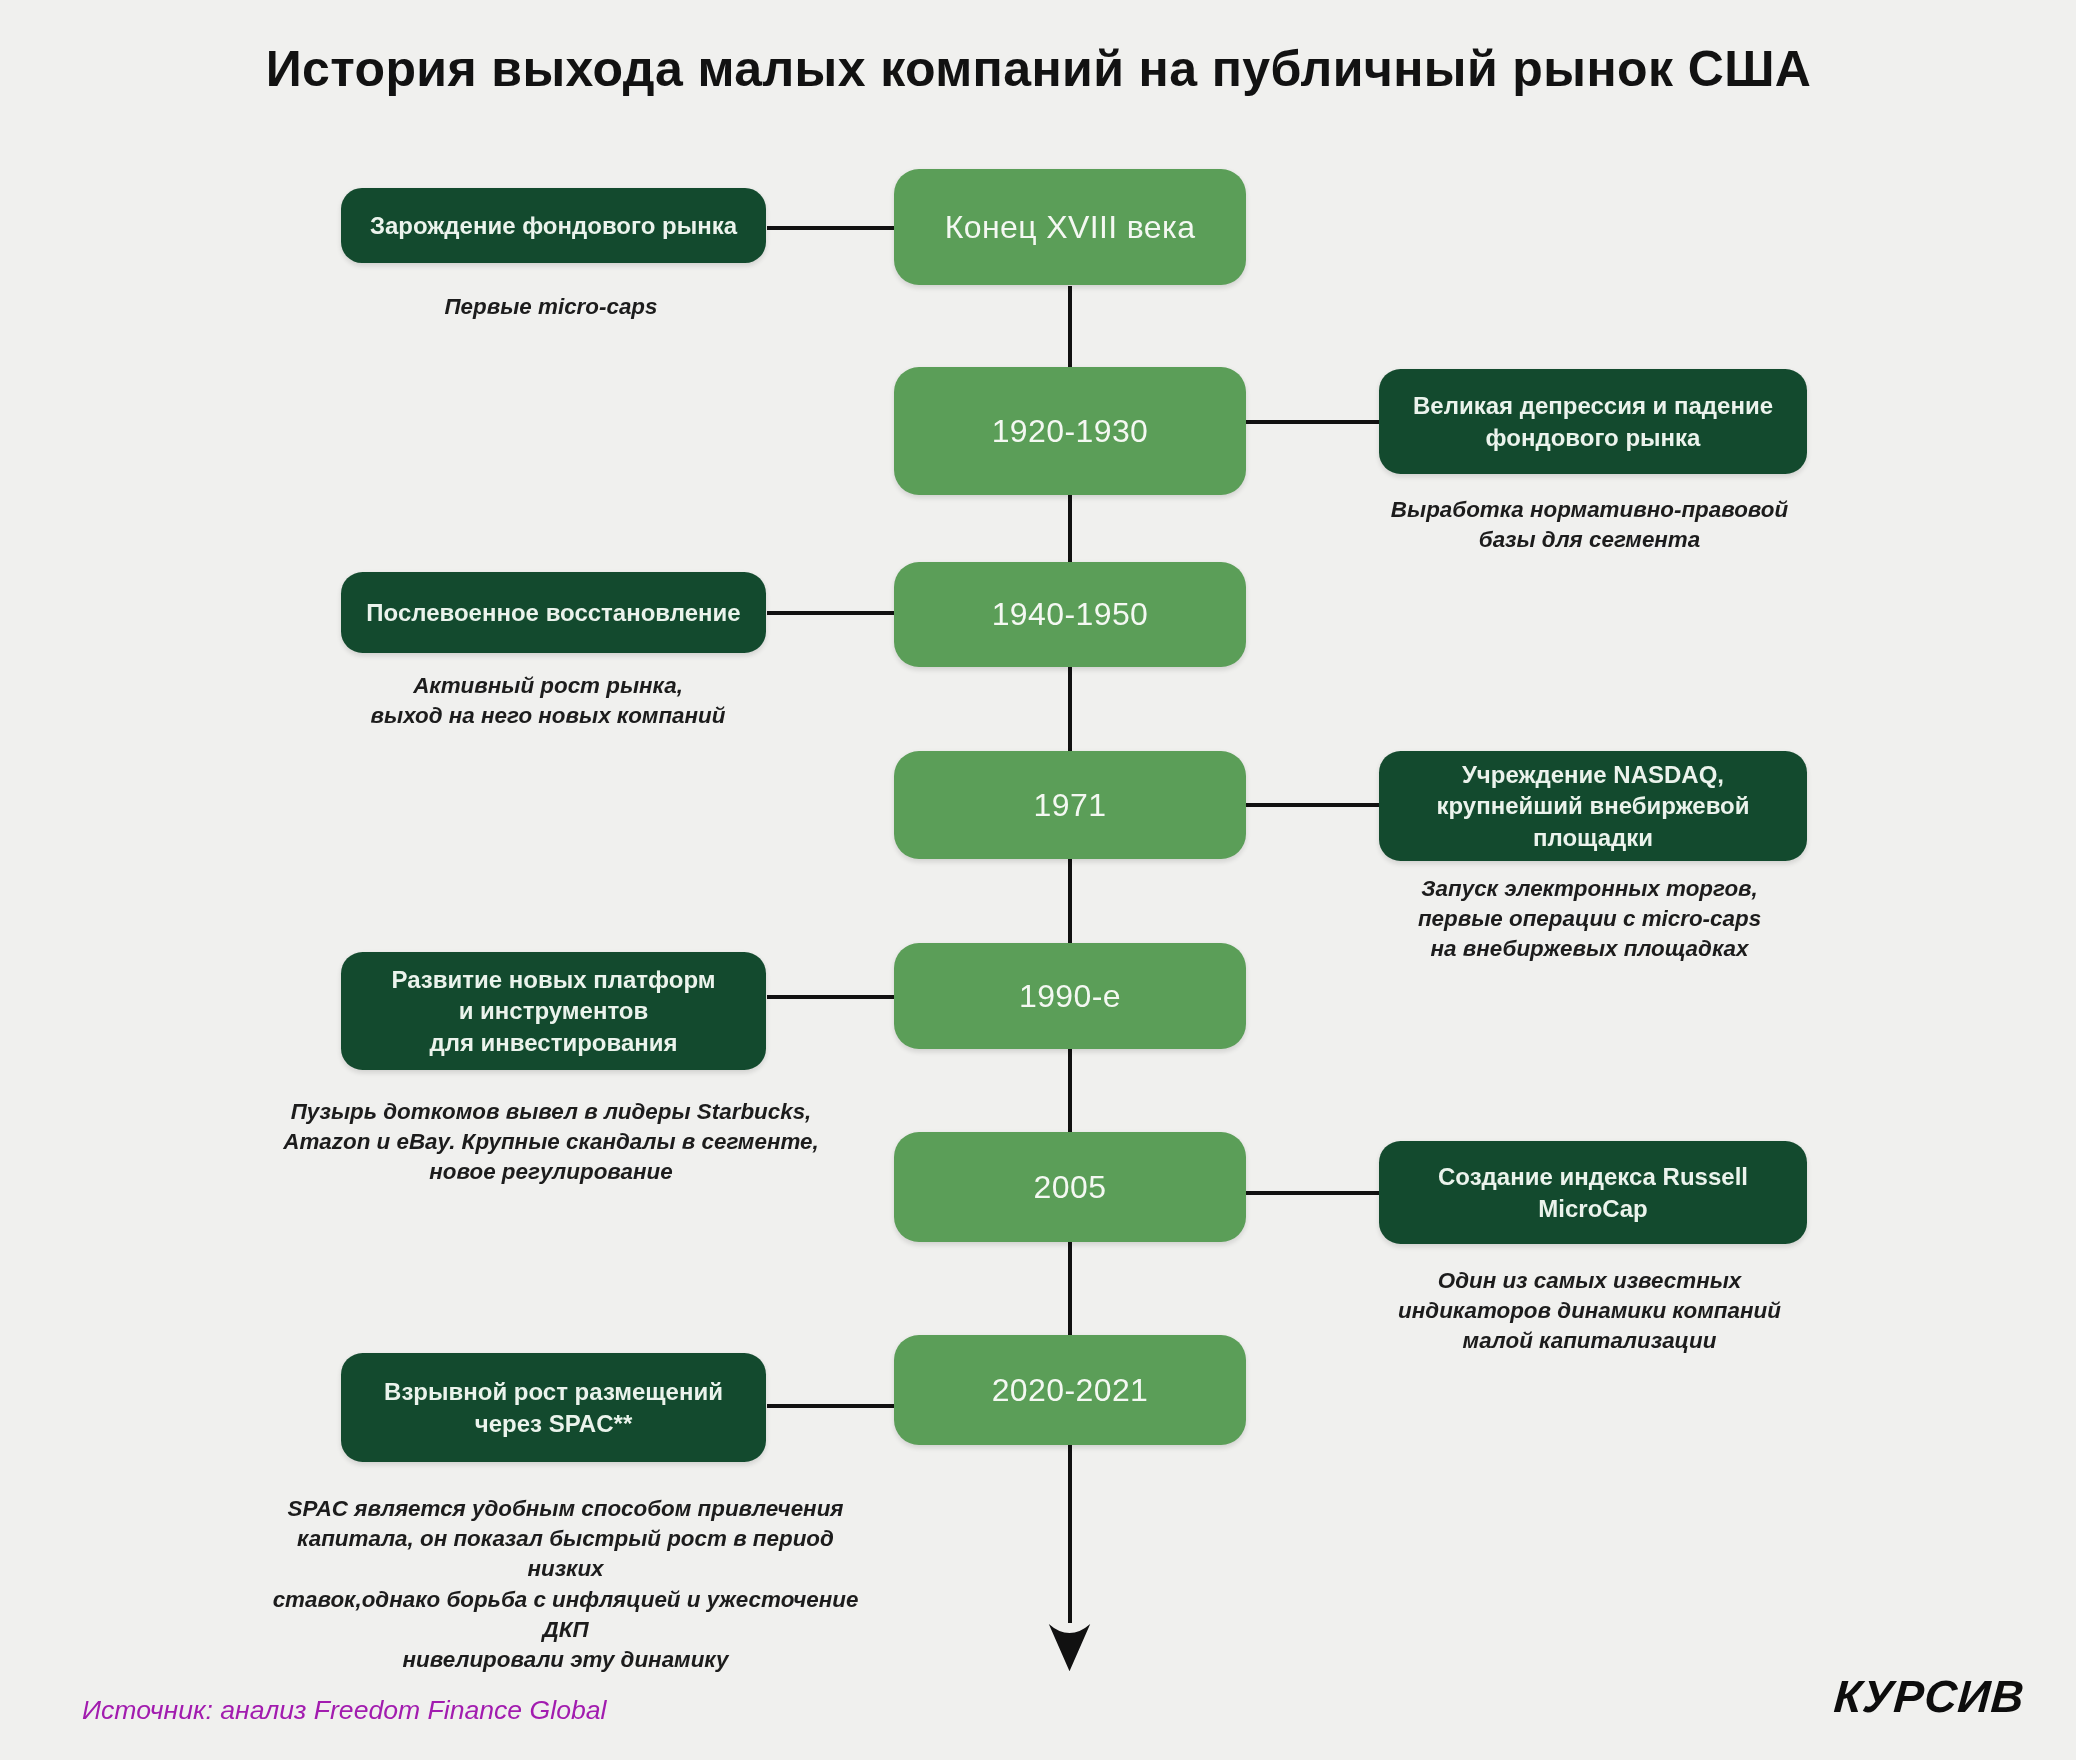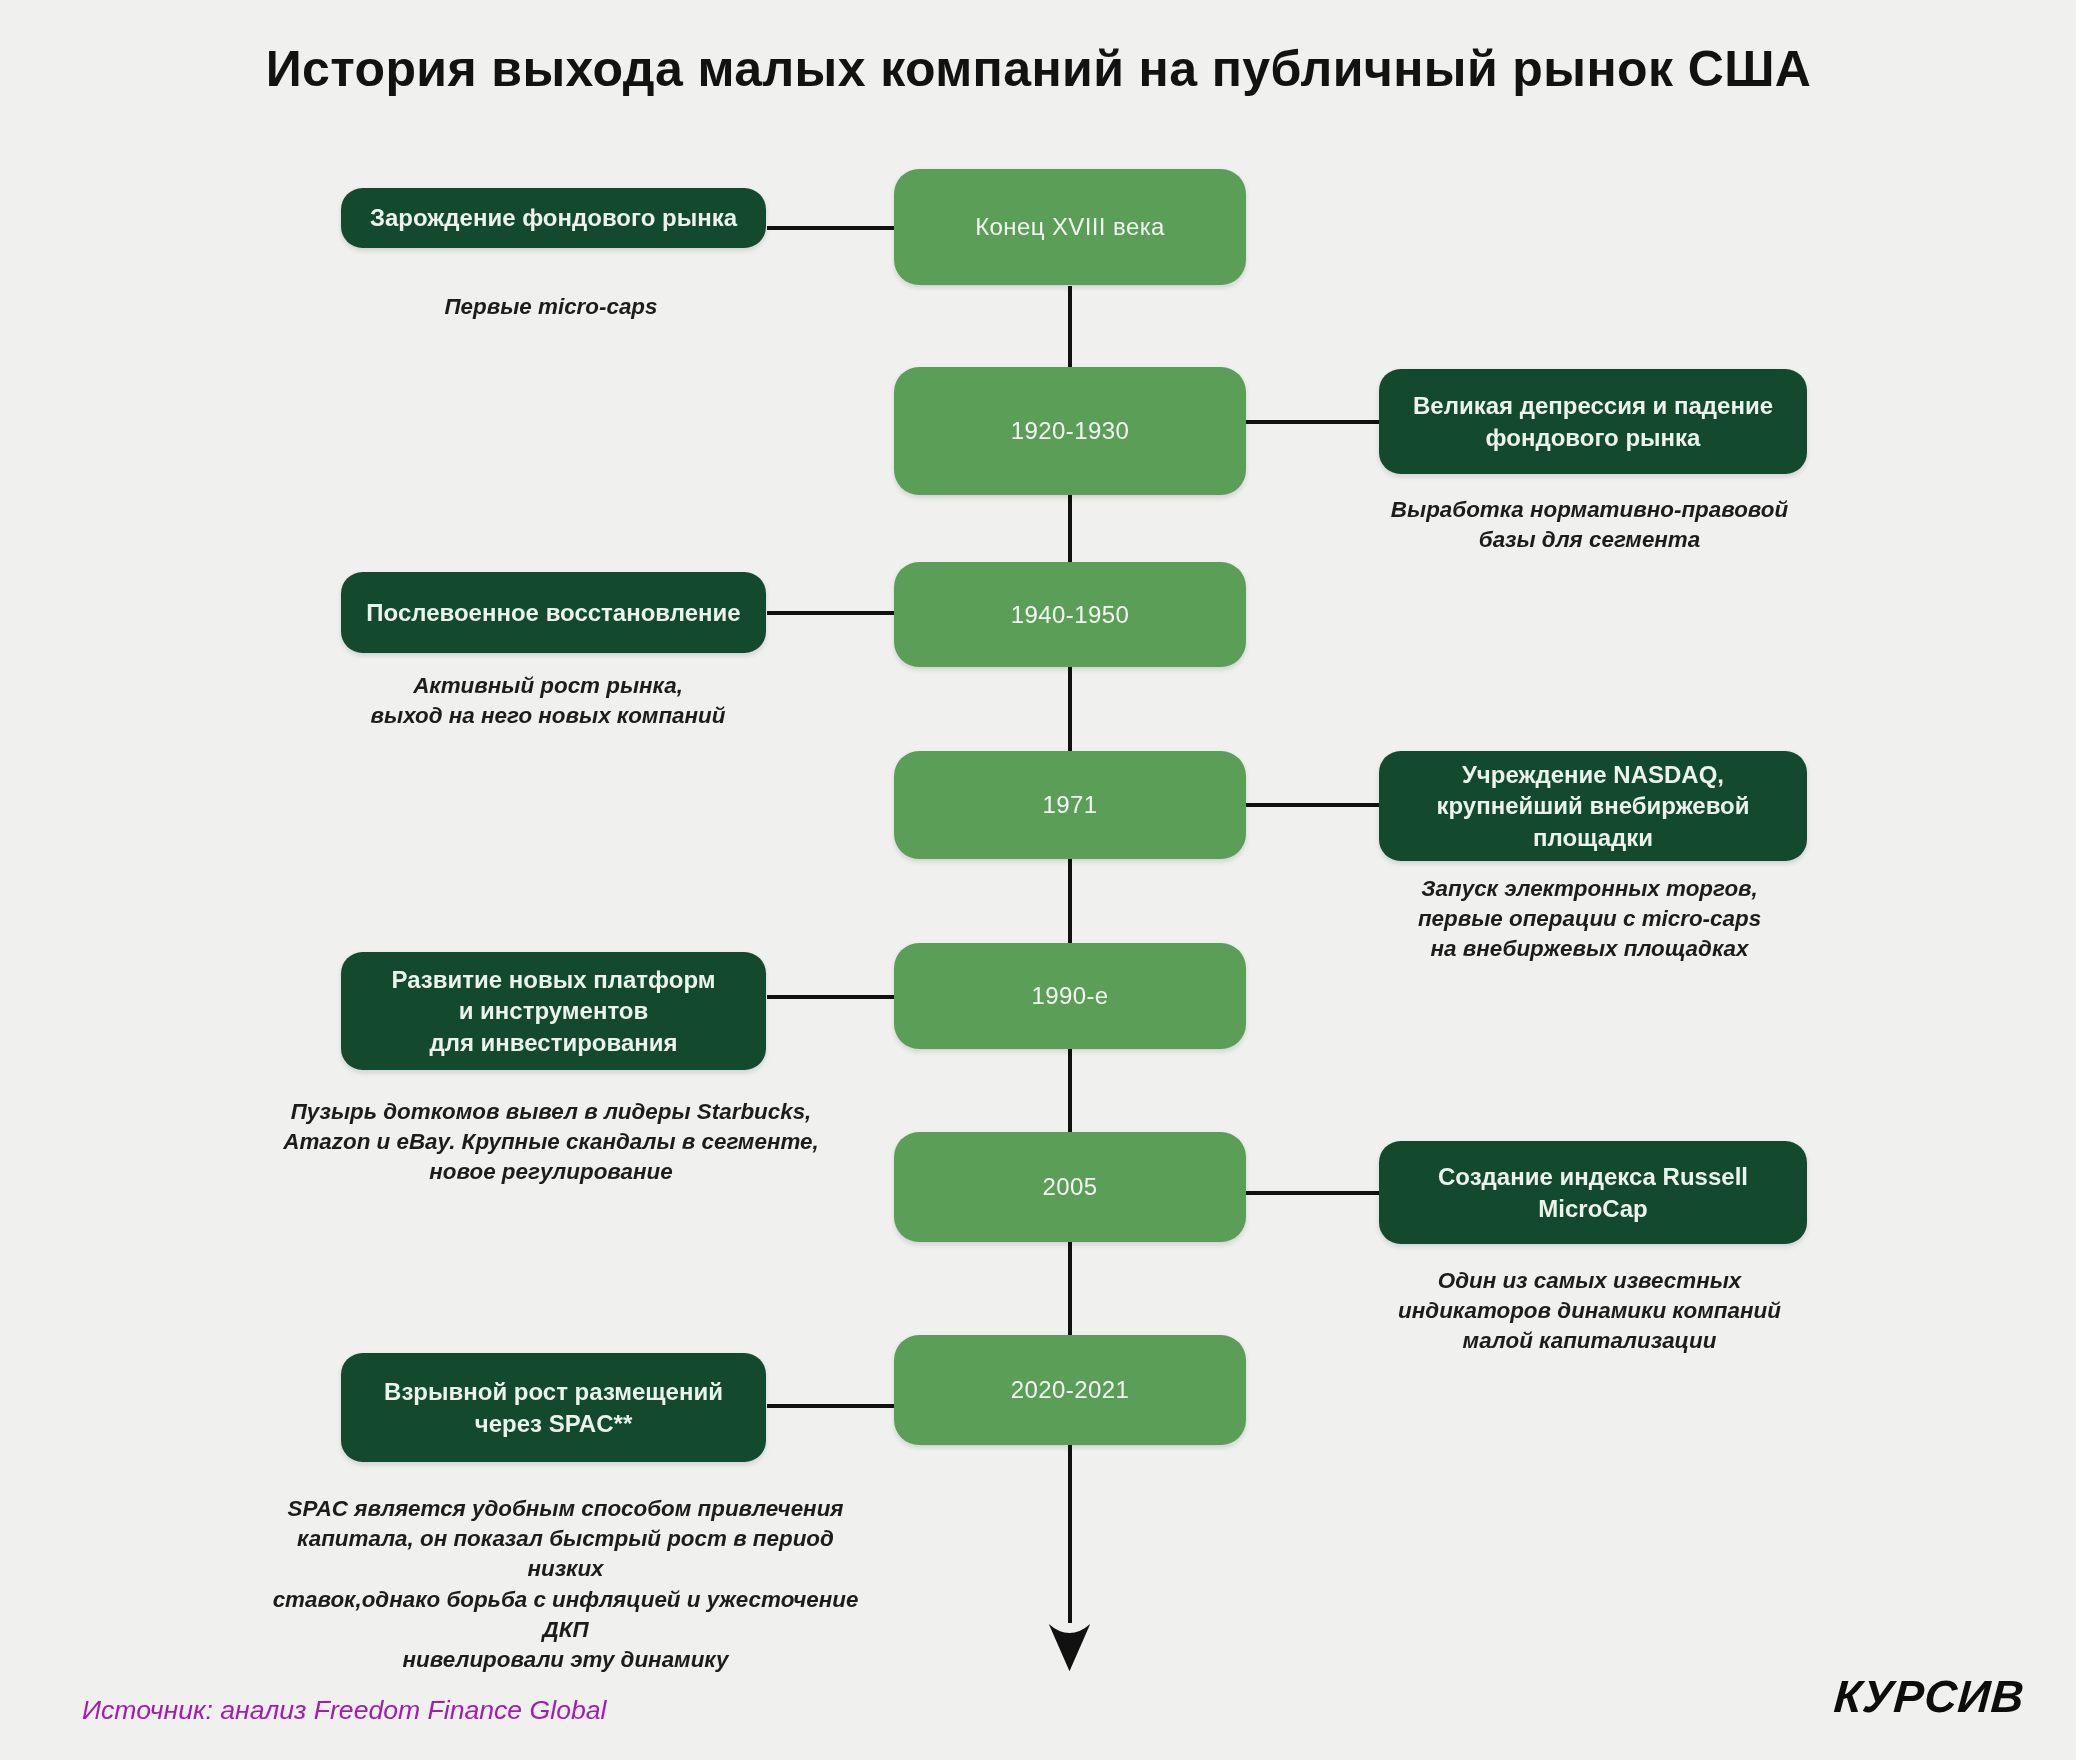--- a/index.html
+++ b/index.html
@@ -13,21 +13,21 @@
   }
   .vline{position:absolute;background:#111;}
   .connector{position:absolute;height:4.2px;background:#111;}
   .box{
     position:absolute;display:flex;align-items:center;justify-content:center;
     text-align:center;box-sizing:border-box;padding:8.3px 23px;
     box-shadow:0 2.5px 5px rgba(0,0,0,.12);
   }
   .box.center{
     left:894px;width:352px;background:#5b9e58;border-radius:25px;
-    color:#f4f8f2;font-size:24px;font-weight:500;letter-spacing:0.4px;
+    color:#f4f8f2;font-size:32px;font-weight:500;letter-spacing:0.4px;
   }
   .box.side{
     background:#134a2e;border-radius:21.6px;color:#ebf3ec;
     font-size:24px;font-weight:600;line-height:1.3;white-space:pre-line;
   }
   .box.side.left{left:341px;width:425px;}
   .box.side.right{left:1379px;width:428px;}
   .note{
     position:absolute;text-align:center;font-style:italic;font-weight:700;
     font-size:22.4px;line-height:1.35;color:#1c1c1c;white-space:pre-line;
@@ -50,21 +50,21 @@
 
   <div class="title">История выхода малых компаний на публичный рынок США</div>
 
   <div class="vline" style="left:1068px;top:286px;width:4.2px;height:1337px;"></div>
 
   <svg class="arrowhead" width="53" height="60" viewBox="0 0 64 72">
     <path d="M32 70 L7 13 Q32 35 57 13 Z" fill="#111"></path>
   </svg>
 
   <div class="connector" style="top:226px;left:767px;width:127px;"></div>
-  <div class="box side left" style="top:188px;height:60px;">Зарождение фондового рынка</div>
+  <div class="box side left" style="top:188px;height:75px;border-radius:21px;">Зарождение фондового рынка</div>
   <div class="box center" style="top:169px;height:116px;">Конец XVIII века</div>
   <div class="note" style="top:292px;left:302px;width:498px;">Первые micro-caps</div>
 
   <div class="connector" style="top:420px;left:1246px;width:133px;"></div>
   <div class="box center" style="top:367px;height:128px;">1920-1930</div>
   <div class="box side right" style="top:369px;height:105px;">Великая депрессия и падение
 фондового рынка</div>
   <div class="note" style="top:495px;left:1357px;width:465px;">Выработка нормативно-правовой
 базы для сегмента</div>
 

